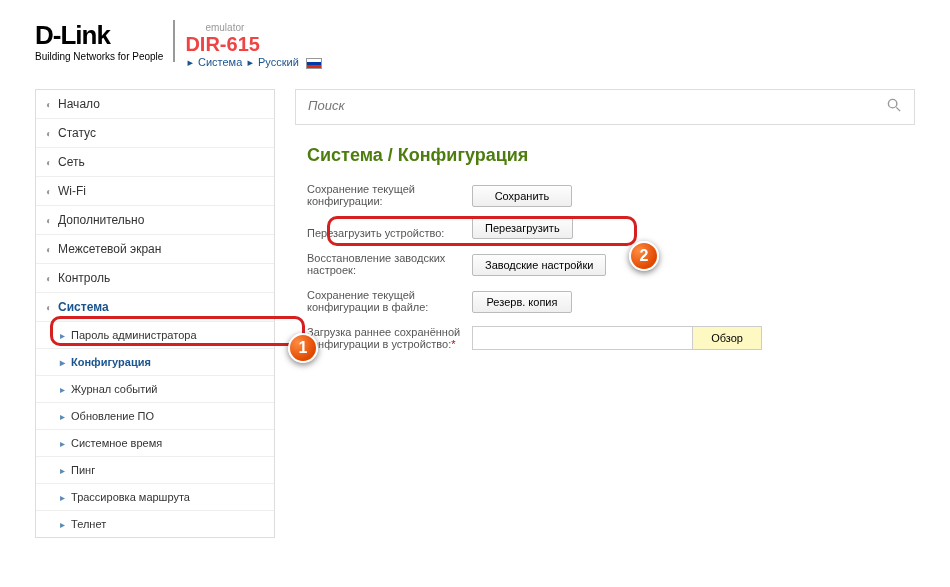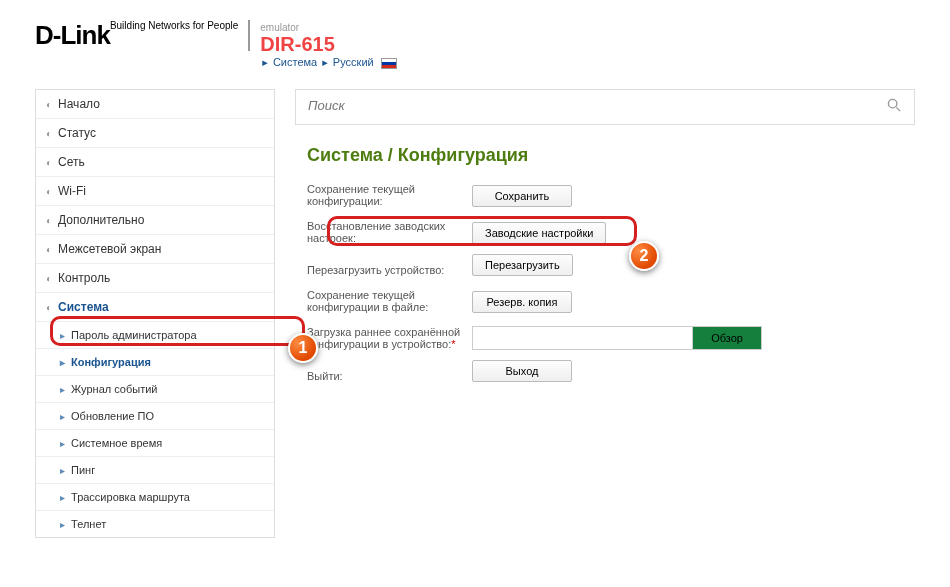--- a/index.html
+++ b/index.html
@@ -1,23 +1,23 @@
 <!DOCTYPE html>
 <html><head>
 <meta charset="utf-8">
 <style>
 * { margin: 0; padding: 0; box-sizing: border-box; }
 body { font-family: Arial, sans-serif; font-size: 12px; background: #fff; width: 950px; height: 587px; position: relative; }
 .page { background: #fff; padding: 20px 35px; }
 .header { display: flex; align-items: flex-start; margin-bottom: 20px; }
-.logo { display: flex; flex-direction: row; border-right: 2px solid #999; padding-right: 10px; margin-right: 10px; }
+.logo { display: flex; flex-direction: column; border-right: 2px solid #999; padding-right: 10px; margin-right: 10px; }
 .logo-main { font-size: 26px; font-weight: 900; color: #000; letter-spacing: -1px; }
 .logo-tag { font-size: 10px; font-weight: normal; color: #000; }
 .header-info { padding-top: 2px; }
-.emulator { font-size: 10px; color: #999; }
+.emulator { font-size: 10px; color: #999; margin-left: 20px; }
 .model { font-size: 20px; font-weight: bold; color: #ef4444; }
 .crumbs { font-size: 11px; color: #1a5490; }
 .crumbs span { color: #1a5490; }
 .arrow-sep { color: #999; margin: 0 2px; }
 .flag { display: inline-block; width: 16px; height: 11px; vertical-align: middle; background: linear-gradient(to bottom, #fff 0 33%, #0039a6 33% 66%, #d52b1e 66% 100%); border: 1px solid #999; margin-left: 4px; }
 .layout { display: flex; gap: 20px; }
 .sidebar { width: 240px; border: 1px solid #ddd; background: #fff; }
 .nav-item { padding: 7px 10px; border-bottom: 1px solid #eee; font-size: 12px; color: #333; cursor: pointer; display: flex; align-items: center; }
 .nav-item:last-child { border-bottom: none; }
 .nav-item.active { color: #1a5490; font-weight: bold; }
@@ -30,21 +30,21 @@
 .search-box { border: 1px solid #ddd; padding: 8px 12px; margin-bottom: 20px; display: flex; align-items: flex-start; }
 .search-input { flex: 1; border: none; outline: none; font-size: 13px; color: #999; font-style: italic; }
 .page-title { font-size: 18px; font-weight: bold; color: #4d7c0f; padding: 0 12px 14px; }
 .form { padding: 0 12px; }
 .form-row { display: flex; align-items: flex-end; margin-bottom: 10px; }
 .form-label { width: 165px; font-size: 11px; color: #555; padding-top: 3px; }
 .form-label .req { color: #c00; }
 .btn { background: linear-gradient(#fdfdfd, #efefef); border: 1px solid #bbb; padding: 4px 12px; font-size: 11px; cursor: pointer; border-radius: 2px; min-width: 100px; text-align: center; }
 .file-input { border: 1px solid #ccc; height: 24px; width: 290px; display: flex; }
 .file-text { flex: 1; }
-.file-btn { border-left: 1px solid #ccc; padding: 3px 18px; font-size: 11px; background: #15803d; display: flex; align-items: center; }
+.file-btn { border-left: 1px solid #ccc; padding: 3px 18px; font-size: 11px; background: #fef9c3; display: flex; align-items: center; }
 .marker { position: absolute; width: 30px; height: 30px; border-radius: 50%; background: radial-gradient(circle at 30% 30%, #ff8c42, #e04800 70%); border: 2px solid #fff; box-shadow: 0 2px 6px rgba(0,0,0,.5); color: #fff; font-weight: bold; font-size: 16px; display: flex; align-items: center; justify-content: center; z-index: 10; }
 .highlight-box { position: absolute; border: 3px solid #d62020; border-radius: 10px; z-index: 5; pointer-events: none; }
 .hl1 { left: 50px; top: 316px; width: 255px; height: 30px; }
 .hl2 { left: 327px; top: 216px; width: 310px; height: 30px; }
 .m1 { left: 288px; top: 333px; }
 .m2 { left: 629px; top: 241px; }
 svg.mag { width: 15px; height: 15px; }
 </style>
 </head>
 <body>
@@ -146,42 +146,38 @@
             </svg>
         </span>
       </div>
       <div class="page-title">Система /  Конфигурация</div>
       <div class="form">
         <div class="form-row">
           <div class="form-label">Сохранение текущей конфигурации:</div>
           <button class="btn">Сохранить</button>
         </div>
         <div class="form-row">
+          <div class="form-label">Перезагрузить устройство:</div>
+          <button class="btn">Перезагрузить</button>
+        </div>
+        <div class="form-row">
           <div class="form-label">Восстановление заводских настроек:</div>
           <button class="btn">Заводские настройки</button>
-        </div>
-        <div class="form-row">
-          <div class="form-label">Перезагрузить устройство:</div>
-          <button class="btn">Перезагрузить</button>
         </div>
         <div class="form-row">
           <div class="form-label">Сохранение текущей конфигурации в файле:</div>
           <button class="btn">Резерв. копия</button>
         </div>
         <div class="form-row">
           <div class="form-label"><span>Загрузка раннее сохранённой конфигурации в устройство:</span><span class="req">*</span></div>
           <div class="file-input">
             <span class="file-text"></span>
             <span class="file-btn">Обзор</span>
           </div>
         </div>
-        <div class="form-row">
-          <div class="form-label">Выйти:</div>
-          <button class="btn">Выход</button>
-        </div>
       </div>
     </div>
   </div>
 </div>
 
 <div class="highlight-box hl1"></div>
 <div class="highlight-box hl2"></div>
 <div class="marker m1">1</div>
 <div class="marker m2">2</div>
 

